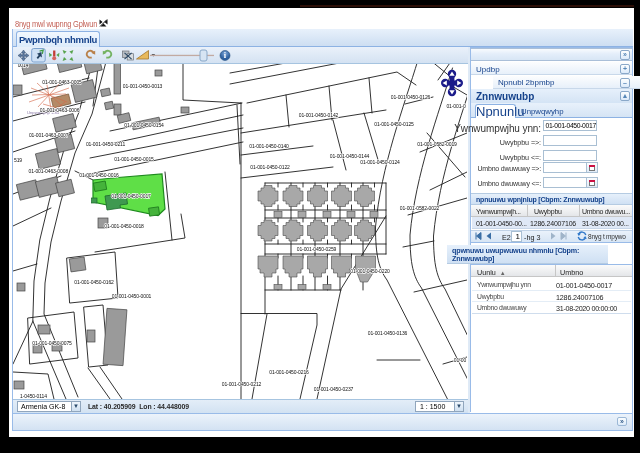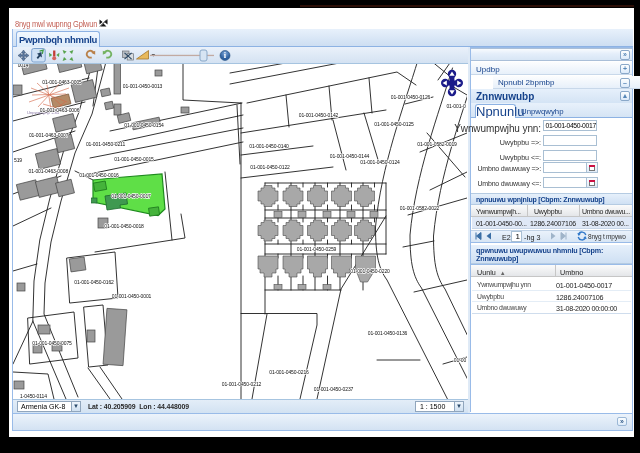--- a/index.html
+++ b/index.html
@@ -365,21 +365,21 @@
 <div class="abs" style="left:511px;top:230.5px;width:11px;height:11px;border:1px solid #a9bfd3;background:#fff;font-size:8px;text-align:right;line-height:10px;padding-right:1px">1</div>
 <div class="abs" style="left:524px;top:232.5px;font-size:7.2px;color:#222">-hg 3</div>
 <svg class="abs" style="left:577px;top:231px" width="10" height="10" viewBox="0 0 10 10">
   <path d="M8.8,4 a4,4 0 0 0 -7.3,-1" fill="none" stroke="#2f77c9" stroke-width="1.4"></path>
   <path d="M1.2,6 a4,4 0 0 0 7.3,1" fill="none" stroke="#2f77c9" stroke-width="1.4"></path>
   <path d="M0.2,2.2 L1.8,5 L4,2.6 Z" fill="#2f77c9"></path>
   <path d="M9.8,7.8 L8.2,5 L6,7.4 Z" fill="#2f77c9"></path>
 </svg>
 <div class="abs" style="left:588px;top:233px;font-size:6.5px;color:#333;letter-spacing:-0.2px">8nyg t mpywo</div>
 
-<div class="abs sechdr" style="left:471px;top:245px;width:161px;height:19px;border-bottom:1px solid #b5cbe2;padding:2px 0 8px 5px;line-height:8px;font-size:7.2px;letter-spacing:-0.2px;white-space:nowrap">qpwnuwu uwupwuwuu nhmnlu [Cbpm:<br>Znnwuwubp]</div>
+<div class="abs sechdr" style="left:447px;top:245px;width:161px;height:19px;border-bottom:1px solid #b5cbe2;padding:2px 0 8px 5px;line-height:8px;font-size:7.2px;letter-spacing:-0.2px;white-space:nowrap">qpwnuwu uwupwuwuu nhmnlu [Cbpm:<br>Znnwuwubp]</div>
 
 <div class="abs" style="left:471px;top:264px;width:161px;height:148px;border-top:1px solid #99bbe8;background:#fff"></div>
 <div class="abs" style="left:471px;top:265px;width:161px;height:12px;background:linear-gradient(#fbfbfb,#e4e6e9);border-bottom:1px solid #c6c6c6"></div>
 <div class="abs" style="left:555px;top:265px;width:1px;height:12px;background:#c6c6c6"></div>
 <div class="abs" style="left:477px;top:267.5px;font-size:7.2px;color:#222">Uunlu&nbsp;&nbsp;<span style="font-size:6px;color:#666">▲</span></div>
 <div class="abs" style="left:560px;top:267.5px;font-size:7.2px;color:#222">Umbno</div>
 <div class="abs" style="left:477px;top:280.5px;font-size:6.8px;color:#444;letter-spacing:-0.3px">Ywnwumpwjhu ynn</div>
 <div class="abs" style="left:556px;top:280.5px;font-size:7.2px;color:#222;letter-spacing:-0.2px">01-001-0450-0017</div>
 <div class="abs" style="left:472px;top:289.5px;width:159px;height:1px;background:#e4edf6"></div>
 <div class="abs" style="left:477px;top:292.5px;font-size:6.8px;color:#444;letter-spacing:-0.2px">Uwybpbu</div>

